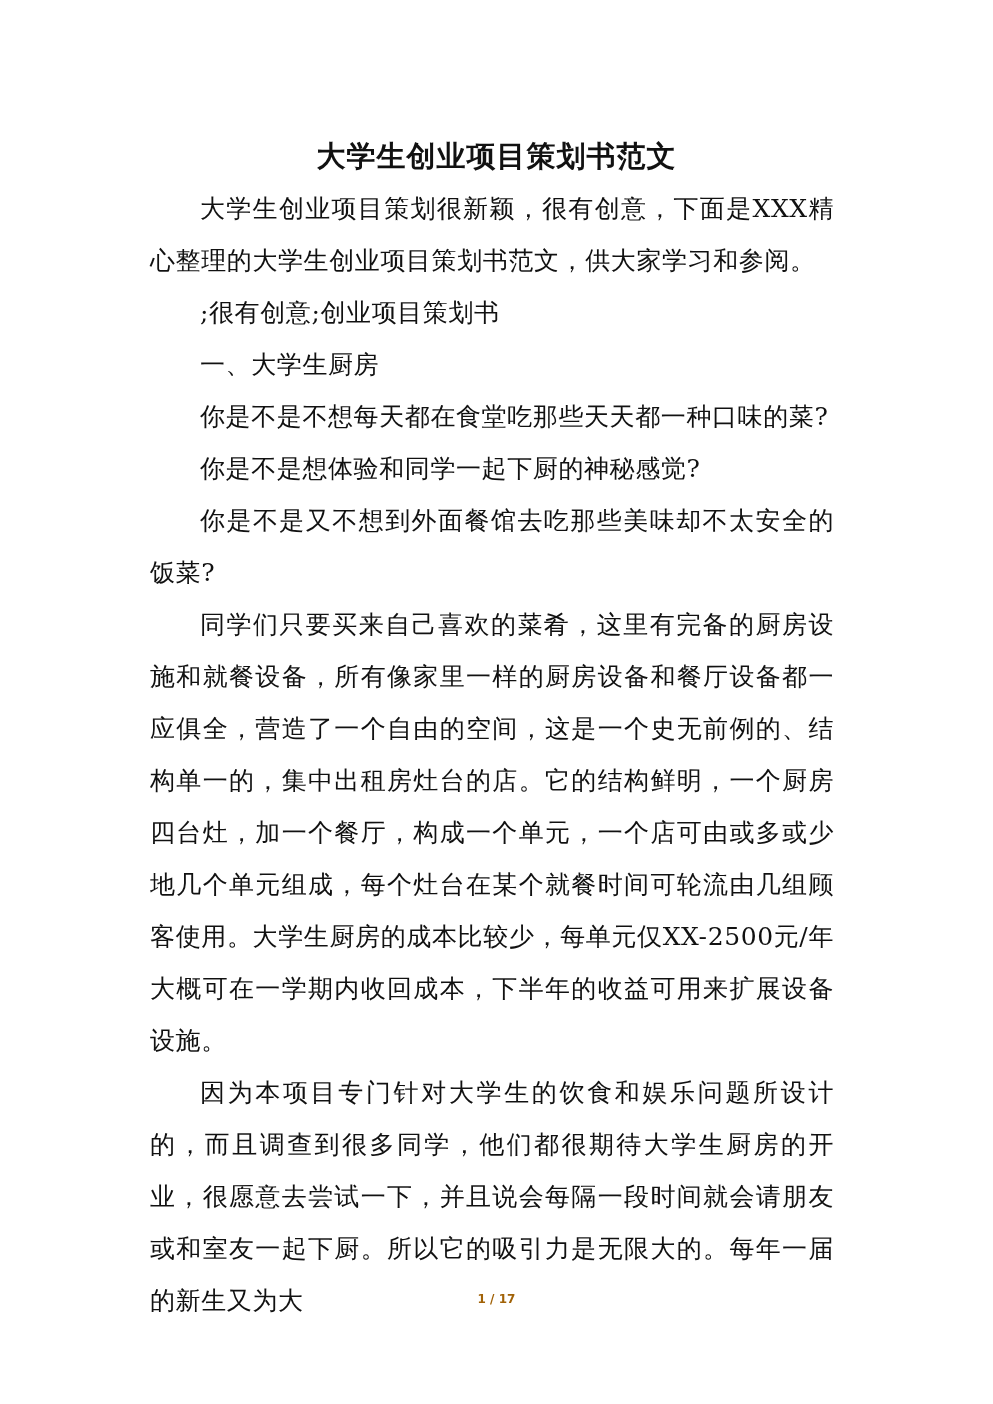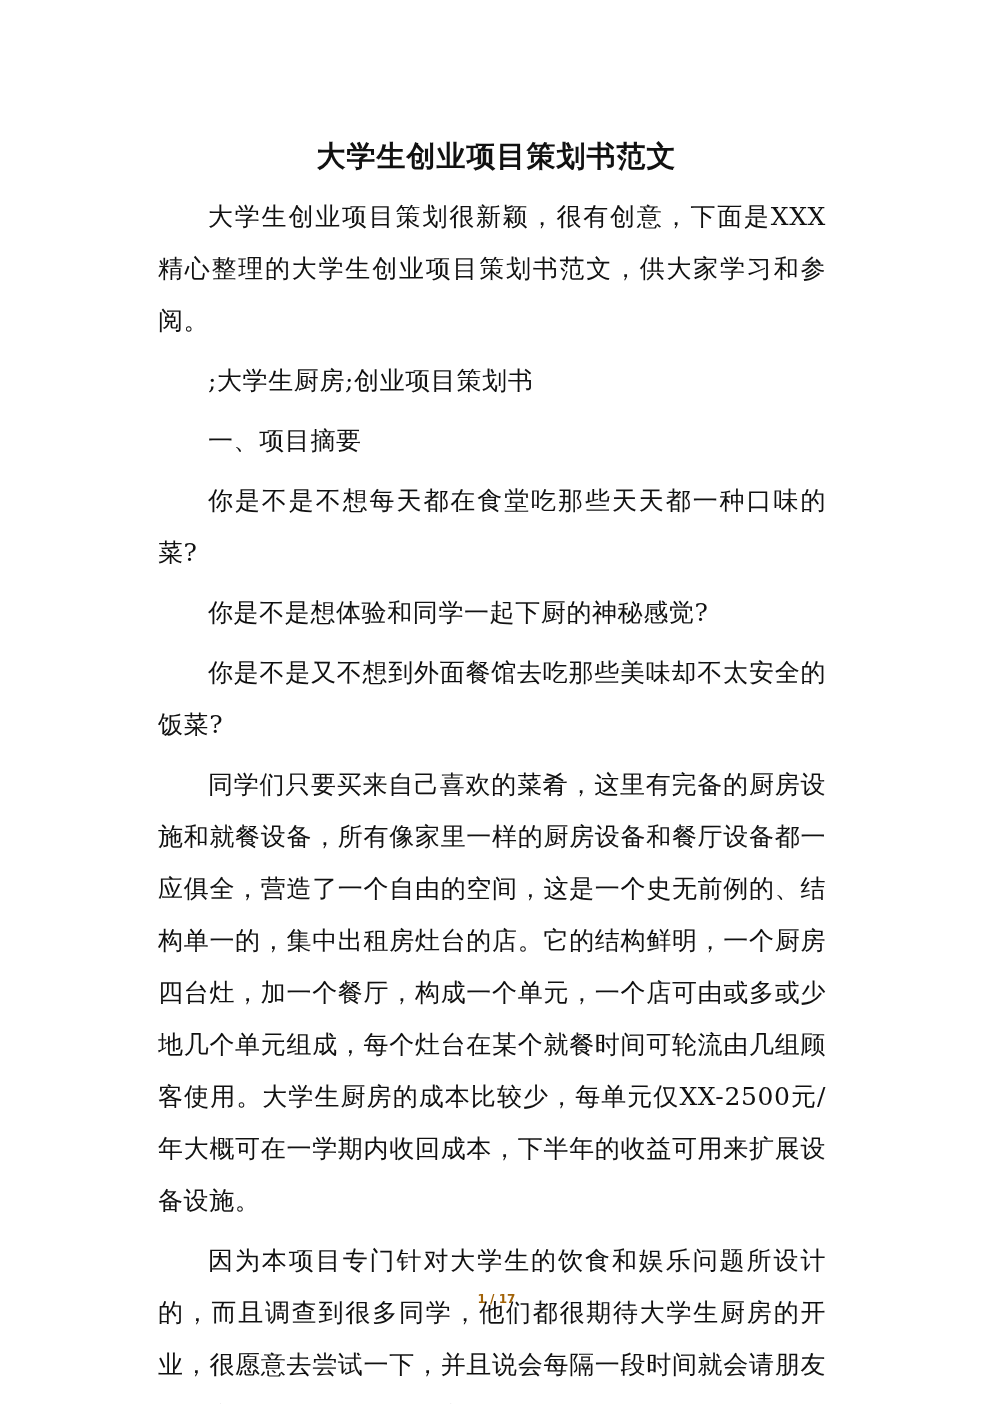--- a/index.html
+++ b/index.html
@@ -40,21 +40,21 @@
       left: 150px;
       top: 175px;
       width: 684px;
       font-size: 25px;
       line-height: 52px;
       letter-spacing: 0.6px;
       text-align: justify;
       word-break: break-all;
     }
     .para {
-      margin: 8px;
+      margin: 0;
       text-indent: 2em;
     }
     .page-number {
       position: absolute;
       left: 0;
       width: 993px;
       top: 1284px;
       text-align: center;
       font-family: "DejaVu Sans", "Liberation Sans", sans-serif;
       font-size: 12px;
@@ -63,22 +63,22 @@
     }
   </style>
 </head>
 <body>
 
 <div class="page">
   <div class="title">大学生创业项目策划书范文</div>
 
   <div class="body-text">
     <p class="para">大学生创业项目策划很新颖，很有创意，下面是XXX精心整理的大学生创业项目策划书范文，供大家学习和参阅。</p>
-    <p class="para">;大学生厨房;创业项目策划书</p>
-    <p class="para">一、项目摘要</p>
+    <p class="para">;很有创意;创业项目策划书</p>
+    <p class="para">一、大学生厨房</p>
     <p class="para">你是不是不想每天都在食堂吃那些天天都一种口味的菜?</p>
     <p class="para">你是不是想体验和同学一起下厨的神秘感觉?</p>
     <p class="para">你是不是又不想到外面餐馆去吃那些美味却不太安全的饭菜?</p>
     <p class="para">同学们只要买来自己喜欢的菜肴，这里有完备的厨房设施和就餐设备，所有像家里一样的厨房设备和餐厅设备都一应俱全，营造了一个自由的空间，这是一个史无前例的、结构单一的，集中出租房灶台的店。它的结构鲜明，一个厨房四台灶，加一个餐厅，构成一个单元，一个店可由或多或少地几个单元组成，每个灶台在某个就餐时间可轮流由几组顾客使用。大学生厨房的成本比较少，每单元仅XX-2500元/年大概可在一学期内收回成本，下半年的收益可用来扩展设备设施。</p>
     <p class="para">因为本项目专门针对大学生的饮食和娱乐问题所设计的，而且调查到很多同学，他们都很期待大学生厨房的开业，很愿意去尝试一下，并且说会每隔一段时间就会请朋友或和室友一起下厨。所以它的吸引力是无限大的。每年一届的新生又为大</p>
   </div>
 
   <div class="page-number">1 / 17</div>
 </div>
 

